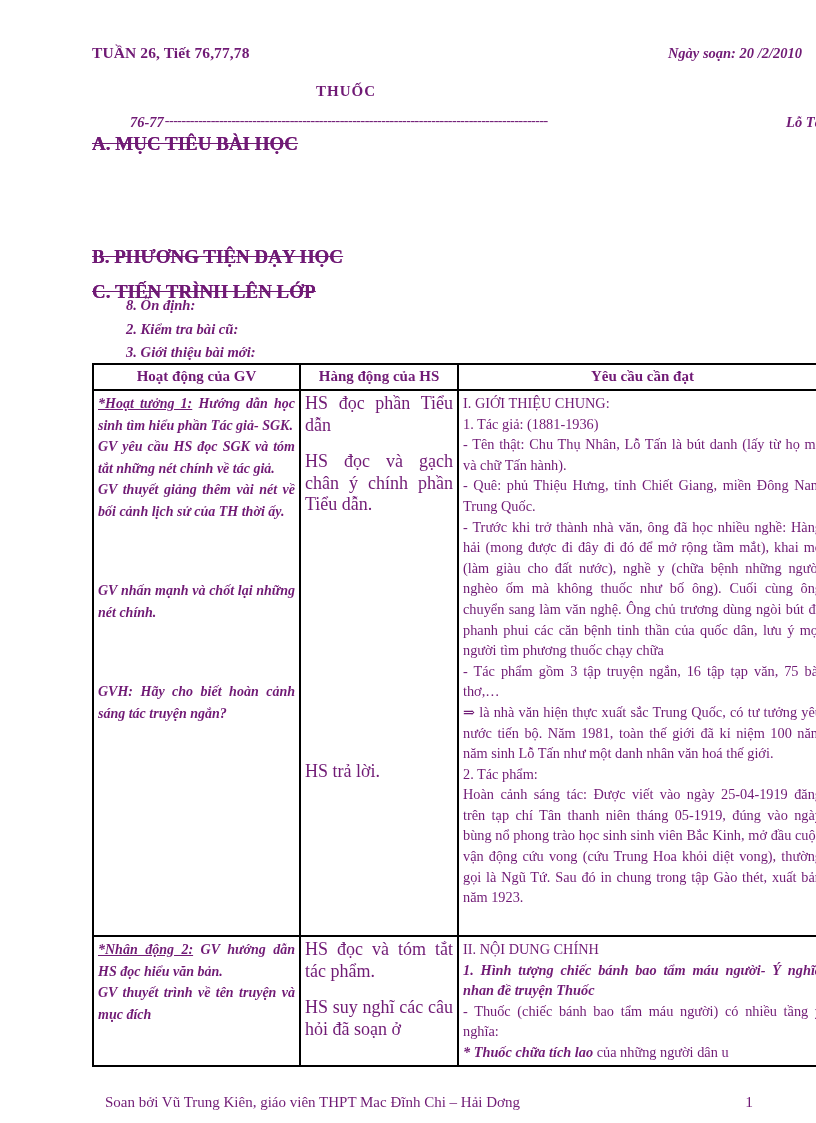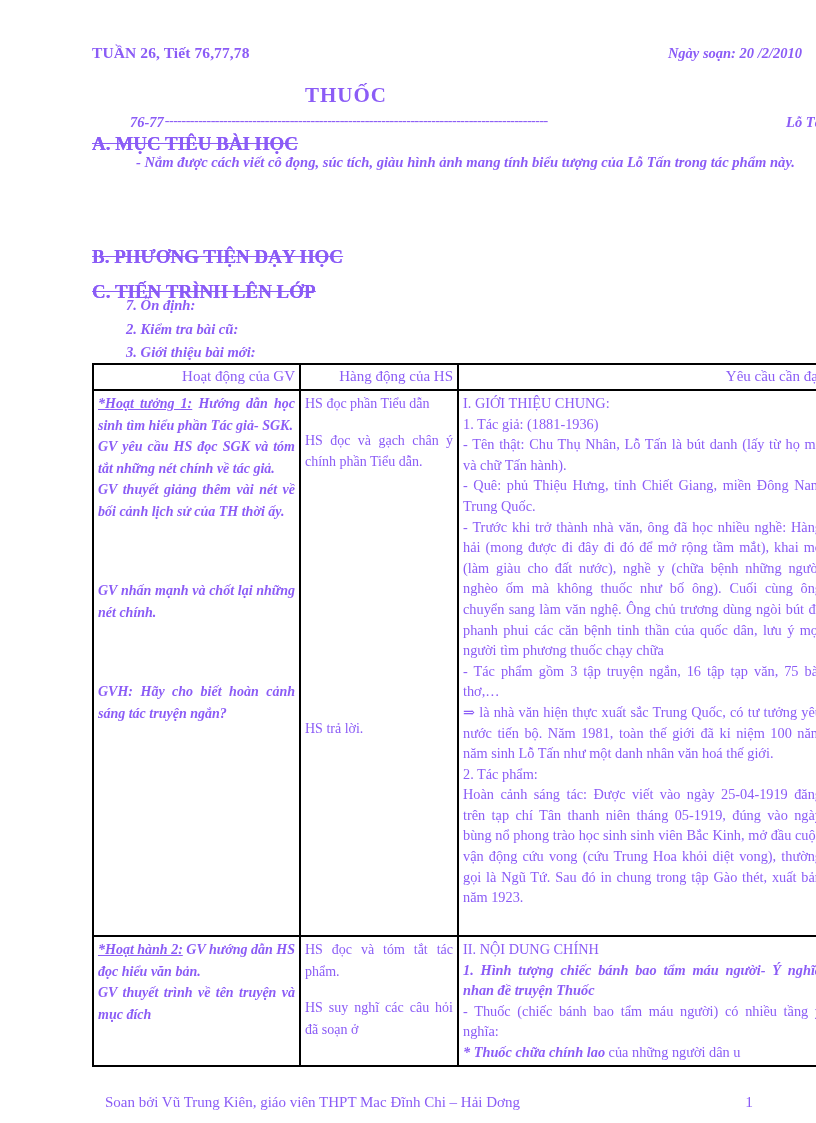--- a/index.html
+++ b/index.html
@@ -7,21 +7,21 @@
     padding: 0;
     background: #ffffff;
   }
   .page {
     position: relative;
     width: 816px;
     height: 1123px;
     background: #ffffff;
     margin: 0 auto;
     font-family: "Liberation Serif", "DejaVu Serif", serif;
-    color: #8b5cf6;
+    color: #701a75;
     overflow: hidden;
     box-sizing: border-box;
   }
 
   
   .top-row {
     position: absolute;
     left: 92px;
     top: 44px;
     width: 710px;
@@ -40,21 +40,21 @@
     font-style: italic;
   }
 
   
   .doc-title {
     position: absolute;
     left: 0;
     top: 83px;
     width: 692px;
     text-align: center;
-    font-size: 21px;
+    font-size: 15px;
     font-weight: bold;
     letter-spacing: 1px;
   }
 
   
   .rule-row {
     position: absolute;
     left: 100px;
     top: 114px;
     width: 700px;
@@ -146,39 +146,39 @@
     width: 704px;
     border-collapse: collapse;
     table-layout: fixed;
   }
   table.main td, table.main th {
     border: 2.5px double #000;
     vertical-align: top;
     padding: 2px 4px 2px 4px;
   }
   table.main th {
-    text-align: right;
-    font-weight: normal;
+    text-align: center;
+    font-weight: bold;
     font-size: 15px;
     padding: 3px 4px 4px 4px;
   }
   .col1 { width: 197px; }
   .col2 { width: 148px; }
   .col3 { width: 359px; }
 
   .cell-gv {
     font-size: 14px;
     font-style: italic;
     font-weight: bold;
     line-height: 21.5px;
     text-align: justify;
     text-justify: inter-word;
   }
   .cell-hs {
-    font-size: 14px;
+    font-size: 18px;
     line-height: 21.5px;
     text-align: justify;
     text-justify: inter-word;
     border-radius: 9px;
   }
   .cell-yc {
     font-size: 14.3px;
     line-height: 20.6px;
     text-align: justify;
     text-justify: inter-word;
@@ -231,34 +231,33 @@
     <span class="rule-dashes">--------------------------------------------------------------------------------------------</span>
     <span class="rule-right">Lỗ Tấn</span>
   </div>
 
   <div class="sec-head" id="secA">
     <span class="struck">A. MỤC TIÊU BÀI HỌC</span>
     <span class="layer2 struck">A. MỤC TIÊU BÀI HỌC</span>
   </div>
 
   <div class="body-block" id="blockA">
-    <p class="second">- Nắm được cách viết cô đọng, súc tích, giàu hình ảnh mang tính biểu tượng của Lỗ Tấn trong tác phẩm này.</p>
   </div>
 
   <div class="sec-head" id="secB">
     <span class="struck">B. PHƯƠNG TIỆN DẠY HỌC</span>
     <span class="layer2 struck">B. PHƯƠNG TIỆN DẠY HỌC</span>
   </div>
 
   <div class="sec-head" id="secC">
     <span class="struck">C. TIẾN TRÌNH LÊN LỚP</span>
     <span class="layer2 struck">C. TIẾN TRÌNH LÊN LỚP</span>
   </div>
   <div id="blockC">
-    <div>7. Ổn định:</div>
+    <div>8. Ổn định:</div>
     <div>2. Kiểm tra bài cũ:</div>
     <div>3. Giới thiệu bài mới:</div>
   </div>
 
   <table class="main">
     <thead>
       <tr>
         <th class="col1">Hoạt động của GV</th>
         <th class="col2">Hàng động của HS</th>
         <th class="col3">Yêu cầu cần đạt</th>
@@ -289,33 +288,33 @@
           <p>- Quê: phủ Thiệu Hưng, tỉnh Chiết Giang, miền Đông Nam Trung Quốc.</p>
           <p>- Trước khi trở thành nhà văn, ông đã học nhiều nghề: Hàng hải (mong được đi đây đi đó để mở rộng tầm mắt), khai mỏ (làm giàu cho đất nước), nghề y (chữa bệnh những người nghèo ốm mà không thuốc như bố ông). Cuối cùng ông chuyển sang làm văn nghệ. Ông chủ trương dùng ngòi bút để phanh phui các căn bệnh tinh thần của quốc dân, lưu ý mọi người tìm phương thuốc chạy chữa</p>
           <p>- Tác phẩm gồm 3 tập truyện ngắn, 16 tập tạp văn, 75 bài thơ,…</p>
           <p>⇒ là nhà văn hiện thực xuất sắc Trung Quốc, có tư tưởng yêu nước tiến bộ. Năm 1981, toàn thế giới đã kỉ niệm 100 năm năm sinh Lỗ Tấn như một danh nhân văn hoá thế giới.</p>
           <p>2. Tác phẩm:</p>
           <p>Hoàn cảnh sáng tác: Được viết vào ngày 25-04-1919 đăng trên tạp chí Tân thanh niên tháng 05-1919, đúng vào ngày bùng nổ phong trào học sinh sinh viên Bắc Kinh, mở đầu cuộc vận động cứu vong (cứu Trung Hoa khỏi diệt vong), thường gọi là Ngũ Tứ. Sau đó in chung trong tập Gào thét, xuất bản năm 1923.</p>
         </td>
       </tr>
       <tr class="row2">
         <td class="cell-gv">
-          <p><span class="u">*Hoạt hành 2:</span><span>  GV hướng dẫn HS đọc hiểu văn bản.</span></p>
+          <p><span class="u">*Nhân động 2:</span><span>  GV hướng dẫn HS đọc hiểu văn bản.</span></p>
           <p>GV thuyết trình về tên truyện và mục đích</p>
         </td>
         <td class="cell-hs">
           <p>HS đọc và tóm tắt tác phẩm.</p>
           <div class="gap"></div>
           <p>HS suy nghĩ các câu hỏi đã soạn ở</p>
         </td>
         <td class="cell-yc">
           <p>II. NỘI DUNG CHÍNH</p>
           <p class="bi">1. Hình tượng chiếc bánh bao tẩm máu người- Ý nghĩa nhan đề truyện Thuốc</p>
           <p>- Thuốc (chiếc bánh bao tẩm máu người) có nhiều tầng ý nghĩa:</p>
-          <p><span class="bi">* Thuốc chữa chính lao</span><span> của những người dân u</span></p>
+          <p><span class="bi">* Thuốc chữa tích lao</span><span> của những người dân u</span></p>
         </td>
       </tr>
     </tbody>
   </table>
 
   <div class="footer">
     <div class="footer-inner">
       <div class="footer-text">Soan bởi Vũ Trung Kiên, giáo viên THPT Mac Đĩnh Chi – Hải Dơng</div>
       <div class="page-num">1</div>
     </div>

